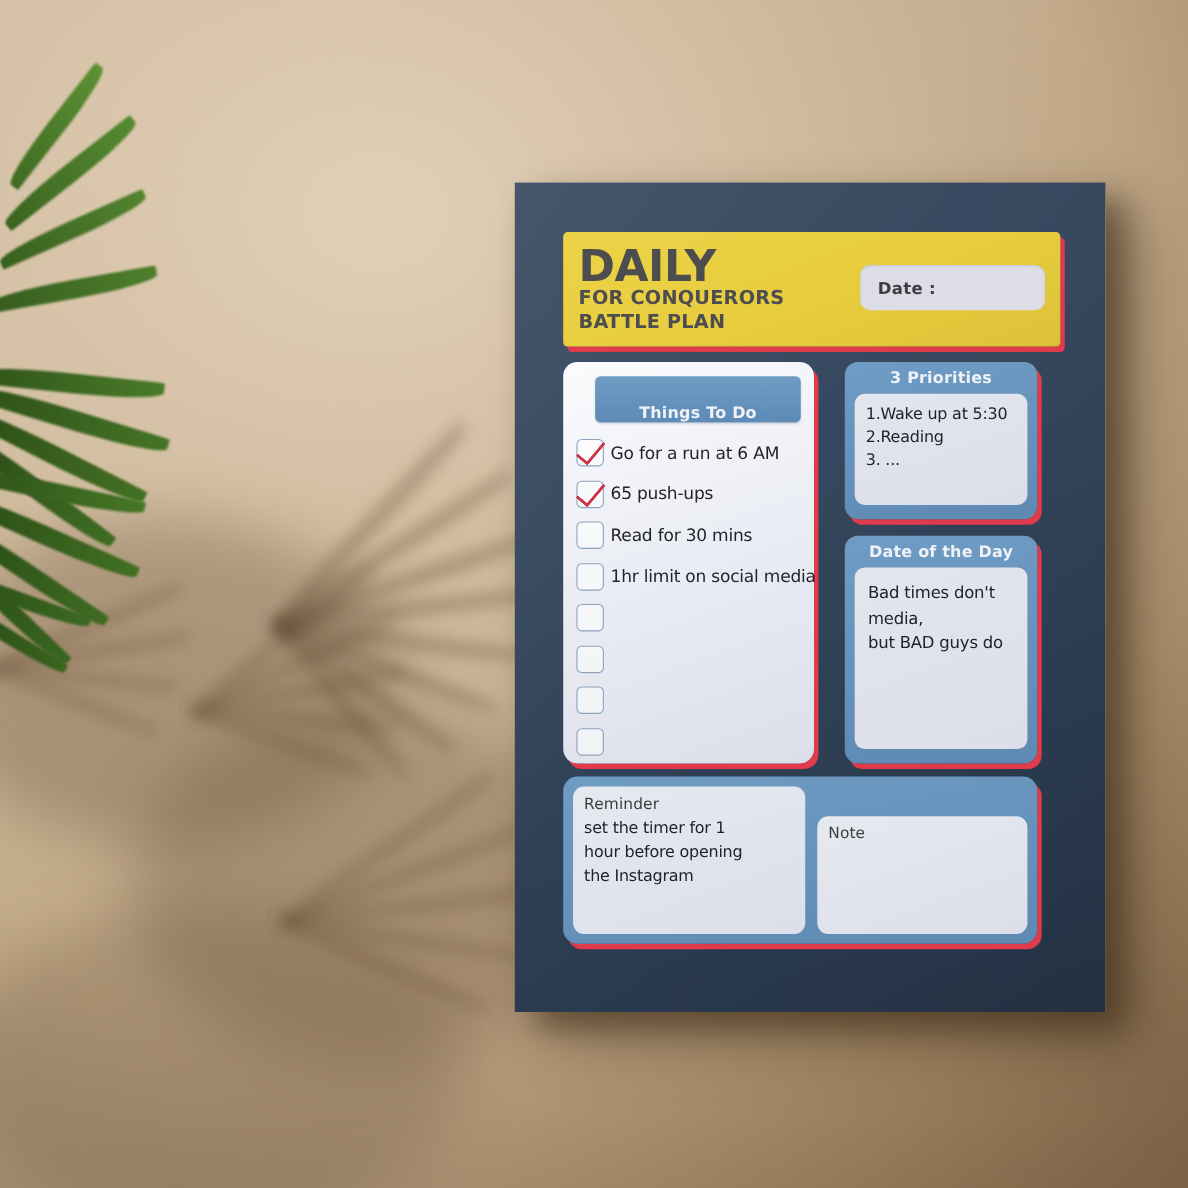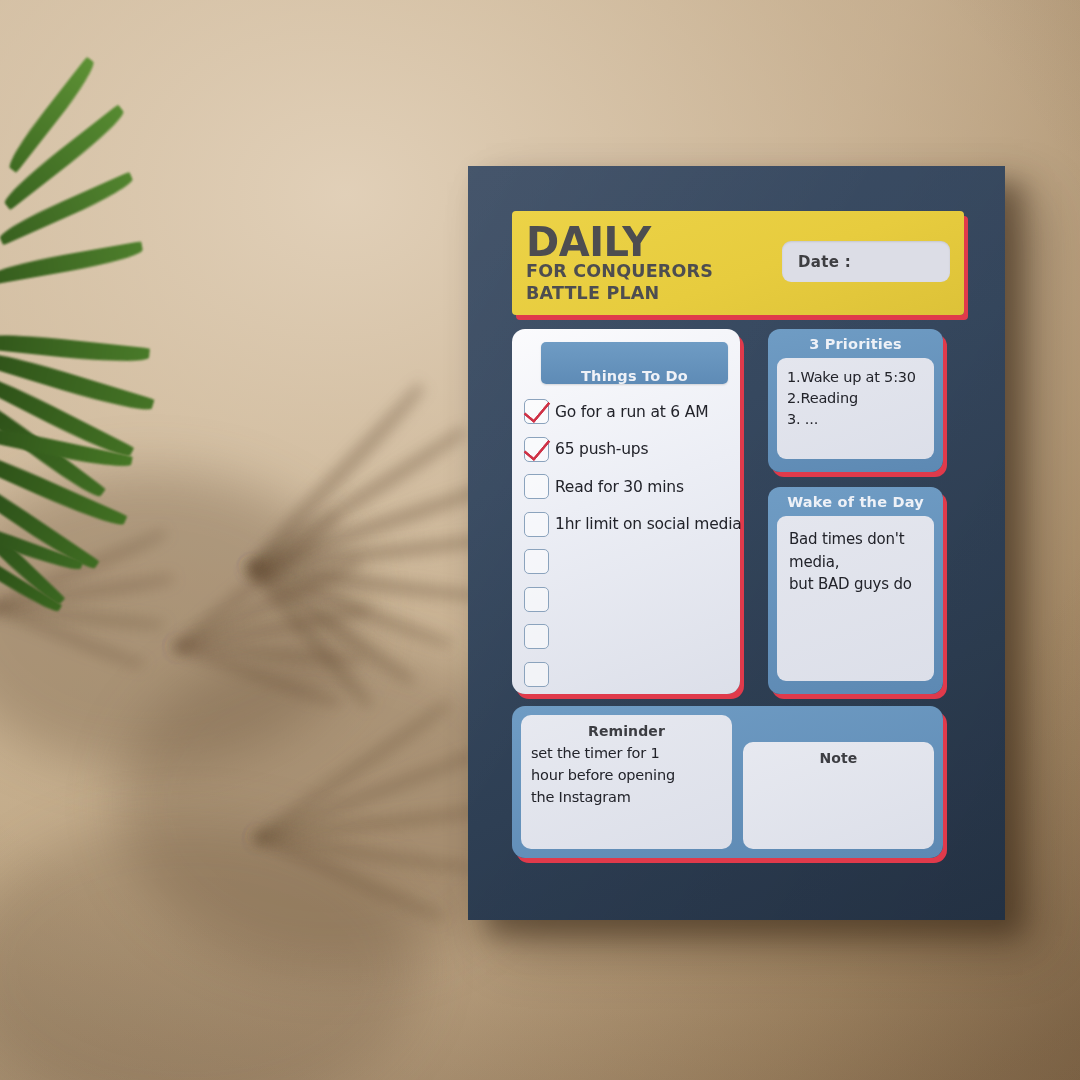--- a/index.html
+++ b/index.html
@@ -238,24 +238,24 @@
   }
   .tray-card {
     background: linear-gradient(160deg, #e7e9f0 0%, #dcdfe9 100%);
     border-radius: 10px;
     padding: 8px 10px 0 10px;
   }
   #reminder-card { flex: 0 0 211px; }
   #note-card { flex: 1 1 auto; margin-top: 27px; }
   .card-head {
     font-family: "DejaVu Sans", sans-serif;
-    font-weight: 700;
+    font-weight: 400;
     font-size: 14px;
     color: #3c3d42;
-    text-align: center;
+    text-align: left;
     letter-spacing: 0.1px;
   }
   .reminder-line {
     font-family: "DejaVu Sans", sans-serif;
     font-size: 14.5px;
     color: #22232a;
     line-height: 1.52;
     letter-spacing: -0.2px;
     white-space: nowrap;
   }
@@ -376,21 +376,21 @@
     <div id="priorities" class="panel-red-shadow">
       <div class="panel-head">3 Priorities</div>
       <div id="priorities-body">
           <div class="prio-line">1.Wake up at 5:30</div>
           <div class="prio-line">2.Reading</div>
           <div class="prio-line">3. ...</div>
         </div>
     </div>
 
     <div id="quote" class="panel-red-shadow">
-      <div class="panel-head">Wake of the Day</div>
+      <div class="panel-head">Date of the Day</div>
       <div id="quote-body">
           <div class="quote-line">Bad times don't</div>
           <div class="quote-line">media,</div>
           <div class="quote-line">but BAD guys do</div>
         </div>
     </div>
 
     <div id="bottom-tray" class="panel-red-shadow">
       <div id="reminder-card" class="tray-card">
         <div class="card-head">Reminder</div>

